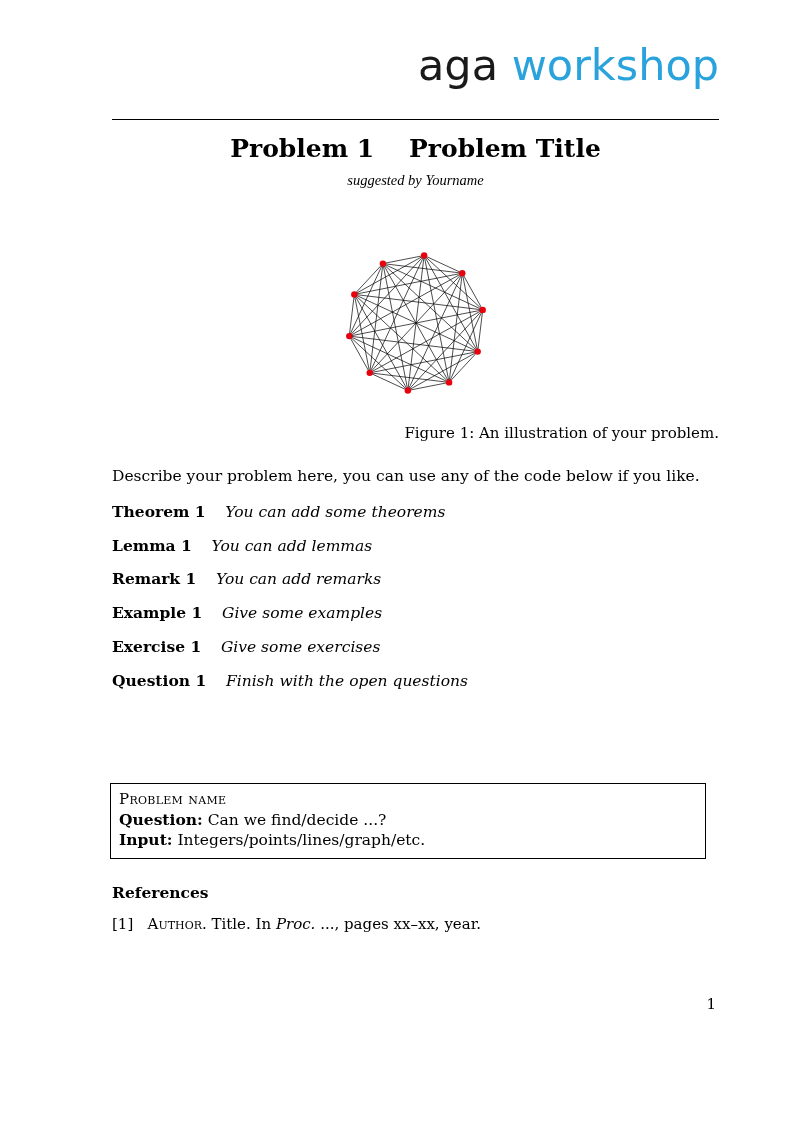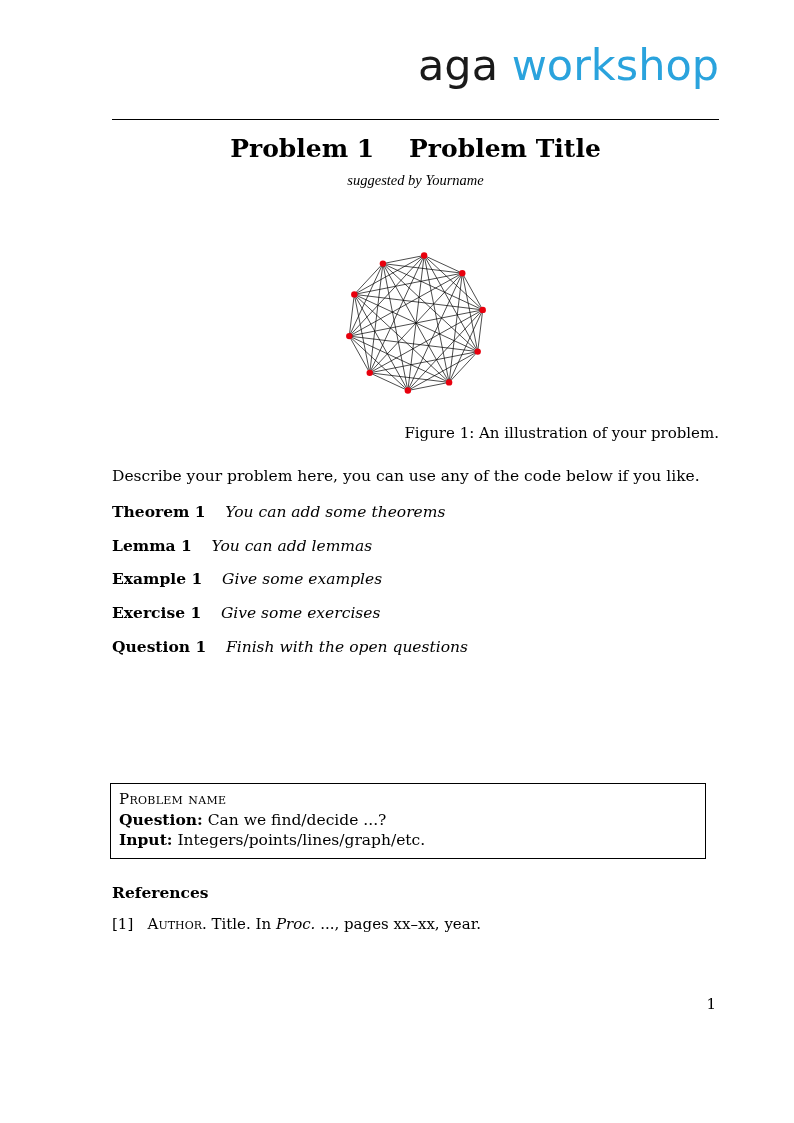--- a/index.html
+++ b/index.html
@@ -270,20 +270,25 @@
       <span>&nbsp;&nbsp;</span>
       <span class="txt">You can add some theorems</span>
     </p>
 
     <p class="statement">
       <span class="head">Lemma 1</span>
       <span>&nbsp;&nbsp;</span>
       <span class="txt">You can add lemmas</span>
     </p>
 
+    <p class="statement">
+      <span class="head">Remark 1</span>
+      <span>&nbsp;&nbsp;</span>
+      <span class="txt">You can add remarks</span>
+    </p>
 
     <p class="statement">
       <span class="head">Example 1</span>
       <span>&nbsp;&nbsp;</span>
       <span class="txt">Give some examples</span>
     </p>
 
     <p class="statement">
       <span class="head">Exercise 1</span>
       <span>&nbsp;&nbsp;</span>

